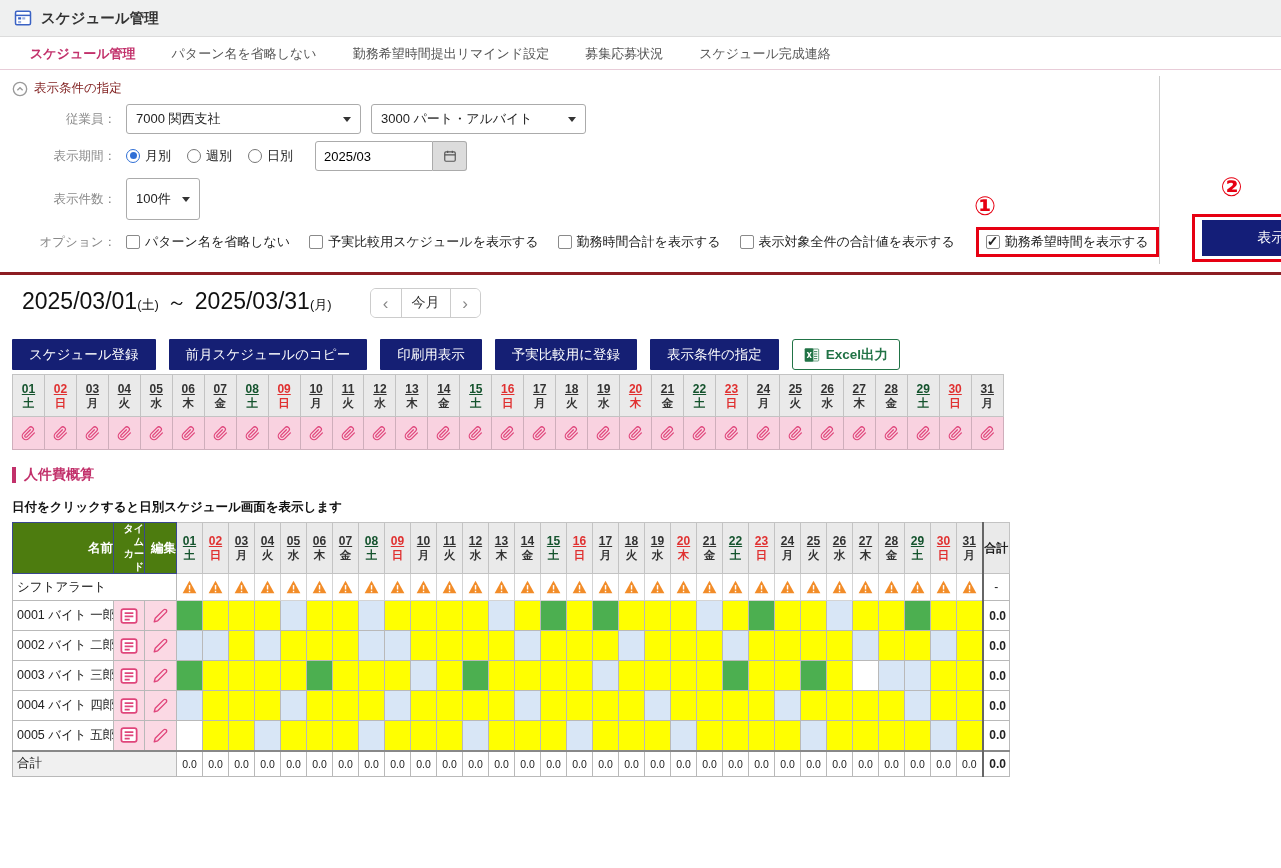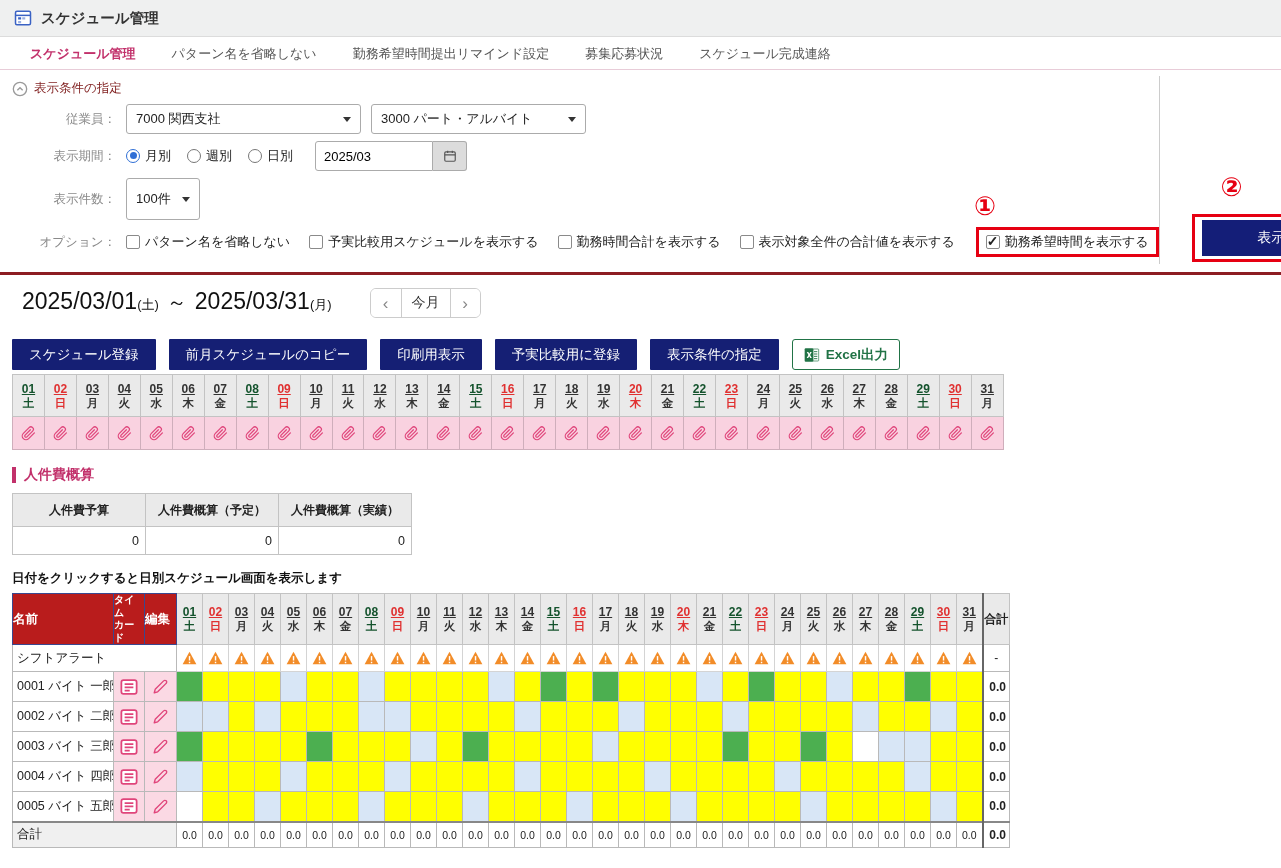--- a/index.html
+++ b/index.html
@@ -74,21 +74,21 @@
 .clip-td{background:#f9d2e0;border:1px solid #cfaebb;height:33px;text-align:center;cursor:pointer;vertical-align:middle}
 
 .labor-table{width:400px;margin-left:12px}
 .labor-table th{background:#eaeaea;border:1px solid #c3c3c3;height:33px;font-size:12px;font-weight:bold;text-align:center}
 .labor-table td{border:1px solid #c3c3c3;height:28px;font-size:12.5px;text-align:right;padding-right:6px;background:#fff}
 
 .note{margin:15px 0 6px 12px;font-weight:bold;font-size:12.5px;color:#111}
 
 
 .main-table{width:997px;margin-left:12px}
-.navy-th{background:#b91c1c;color:#fff;border:1px solid #3a478f;font-size:12.5px;font-weight:bold;text-align:left;height:42px;vertical-align:middle}
+.navy-th{background:#4d7c0f;color:#fff;border:1px solid #3a478f;font-size:12.5px;font-weight:bold;text-align:right;height:42px;vertical-align:middle}
 .navy-th.small{font-size:10px;line-height:1.25}
 .main-table .date-th{height:42px}
 .total-th{background:#eaeaea;border:1px solid #c3c3c3;border-left:2px solid #666;font-size:12px;font-weight:bold;text-align:center}
 .alert-label{border:1px solid #b9b9b9;font-size:12.5px;padding-left:4px;background:#fff;height:27px}
 .alert-td{border:1px solid #d4d4d4;text-align:center;vertical-align:middle;background:#fff}
 .alert-total{border:1px solid #b9b9b9;border-left:2px solid #666;text-align:center;font-size:12px;background:#fff}
 .name-td{border:1px solid #b9b9b9;font-size:12.5px;padding-left:4px;background:#fff;height:30px;white-space:nowrap;overflow:hidden}
 .icon-td{border:1px solid #b9b9b9;background:#fbd9e4;text-align:center;vertical-align:middle;cursor:pointer}
 .shift-td{border:1px solid #b9b9b9;cursor:pointer}
 .row-total{border:1px solid #b9b9b9;border-left:2px solid #666;font-size:12px;font-weight:bold;text-align:right;padding-right:3px;background:#fff}
@@ -537,36 +537,20 @@
           </td>
         </tr>
       </tbody>
   </table>
 
   <div class="sec-title">
       <span class="secbar"></span>
       <span>人件費概算</span>
     </div>
 
-  <table class="labor-table">
-    <thead>
-        <tr id="laborHead">
-          <th>人件費予算</th>
-          <th>人件費概算（予定）</th>
-          <th>人件費概算（実績）</th>
-        </tr>
-      </thead>
-    <tbody>
-        <tr id="laborVals">
-          <td>0</td>
-          <td>0</td>
-          <td>0</td>
-        </tr>
-      </tbody>
-  </table>
 
   <div class="note">日付をクリックすると日別スケジュール画面を表示します</div>
 
   <table class="main-table" id="mainTable">
       <colgroup>
         <col style="width:101px">
         <col style="width:31px">
         <col style="width:32px">
         <col style="width:26px">
         <col style="width:26px">

